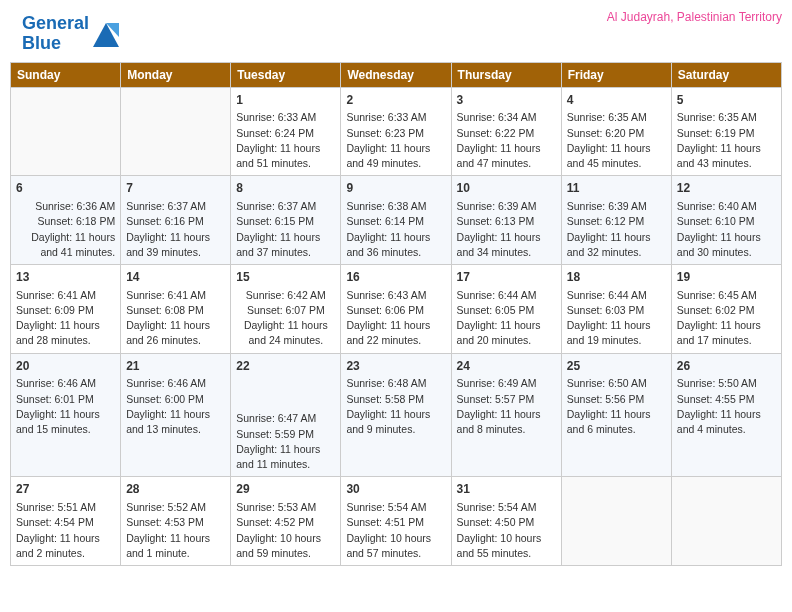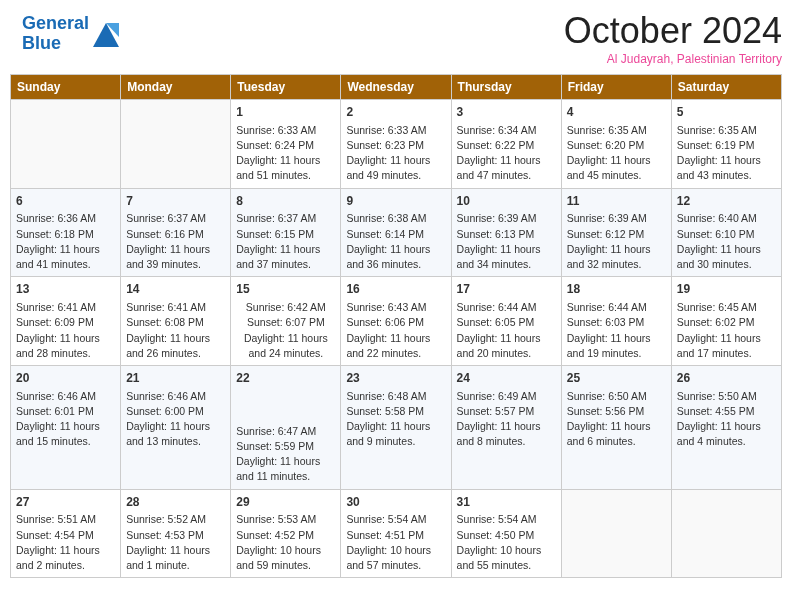--- a/index.html
+++ b/index.html
@@ -102,21 +102,20 @@
         <span>General</span><br>
         <span style="color:#1a6bb5;">Blue</span>
       </div>
     </div>
     <svg class="logo-icon" viewBox="0 0 30 30">
       <polygon points="2,28 15,4 28,28" fill="#1a6bb5"></polygon>
       <polygon points="15,4 28,4 28,18" fill="#4aa0e0"></polygon>
     </svg>
   </div>
   <div class="title-block">
-    <div class="month-title">October 2024</div>
     <div class="subtitle">Al Judayrah, Palestinian Territory</div>
   </div>
 </div>
 
 <table class="calendar">
   <thead>
     <tr>
     <th>Sunday</th>
         <th>Monday</th>
         <th>Tuesday</th>
@@ -157,21 +156,21 @@
         <td>
           <span class="day-num">5</span>
           <div class="day-info" style="white-space: pre-line;">Sunrise: 6:35 AM
 Sunset: 6:19 PM
 Daylight: 11 hours and 43 minutes.</div>
         </td>
       </tr>
       <tr class="row-alt">
         <td>
           <span class="day-num">6</span>
-          <div class="day-info" style="white-space: pre-line;">Sunrise: 6:36 AM
+          <div class="day-info" style="white-space: pre-line; text-align: right;">Sunrise: 6:36 AM
 Sunset: 6:18 PM
 Daylight: 11 hours and 41 minutes.</div>
         </td>
         <td>
           <span class="day-num">7</span>
           <div class="day-info" style="white-space: pre-line;">Sunrise: 6:37 AM
 Sunset: 6:16 PM
 Daylight: 11 hours and 39 minutes.</div>
         </td>
         <td>

